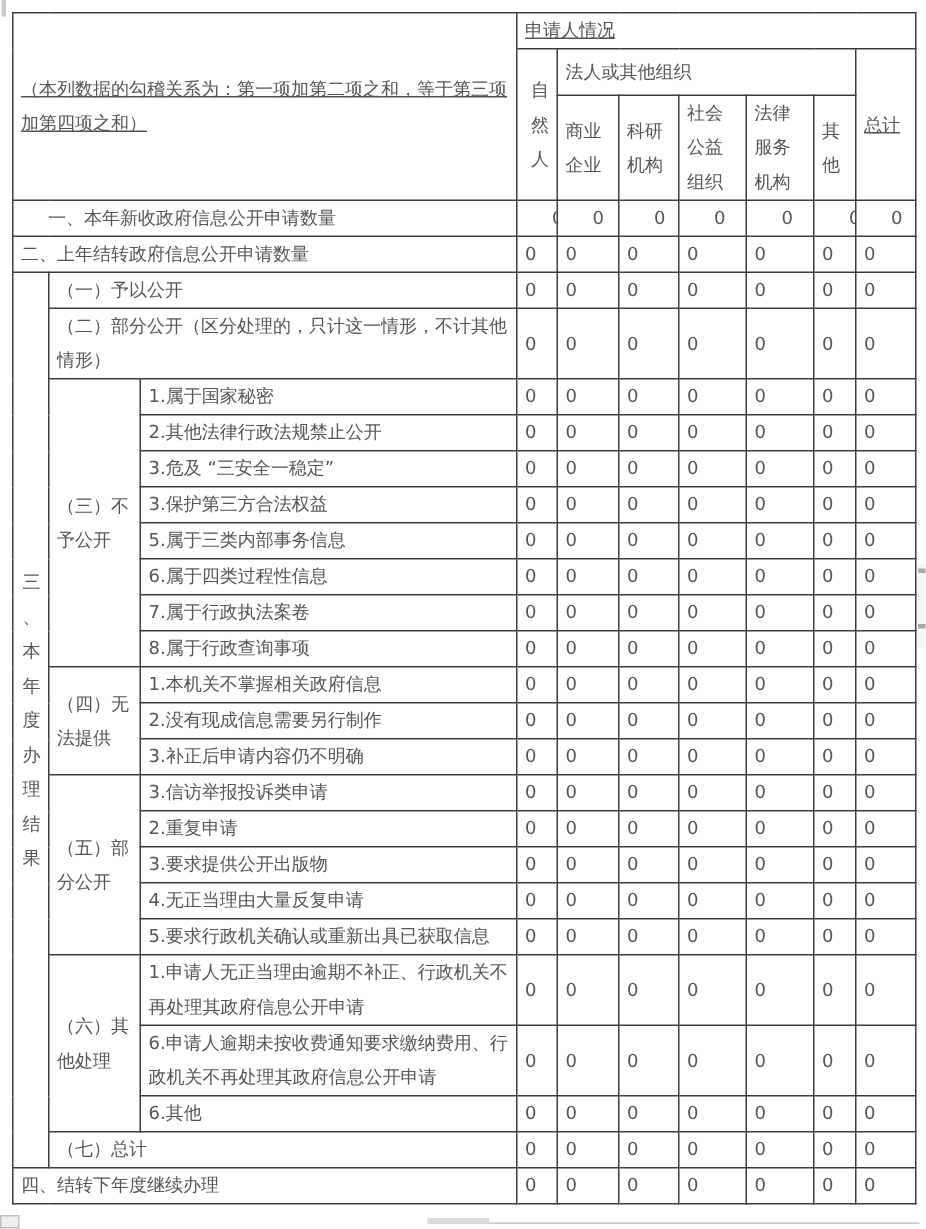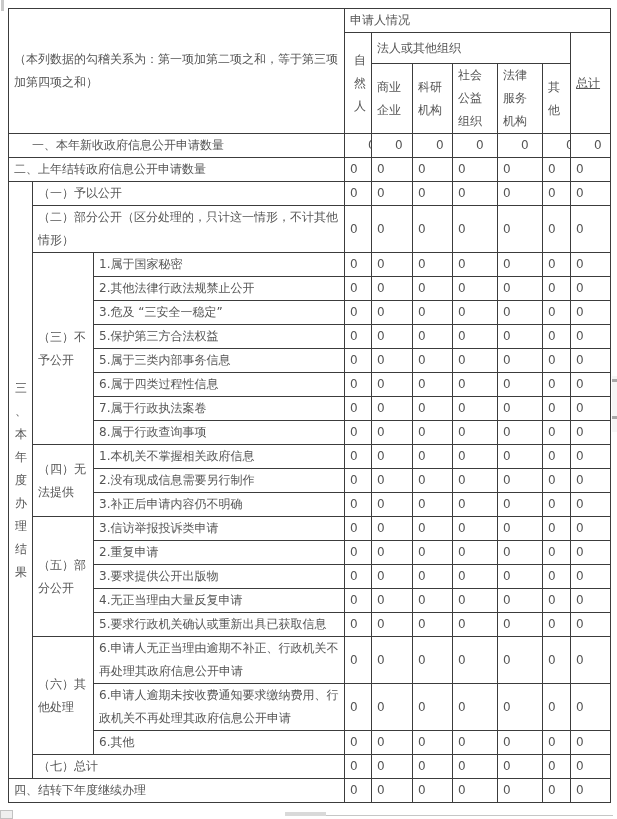--- a/index.html
+++ b/index.html
@@ -20,21 +20,21 @@
   .tbl td {
     border: 1px solid #3c3c3c;
     font-size: 12px;
     color: #555555;
     line-height: 23px;
     padding: 0 5px;
     vertical-align: middle;
     overflow: hidden;
   }
   
-  .hr1 td { height: 14px; }
+  .hr1 td { height: 14px; text-decoration: underline; }
   .hr2 td { height: 31px; }
   .hr3 td { height: 70px; }
   .note-cell { line-height: 26px; padding: 0 7px; color: #555; }
   .hdr { padding: 0 6px; }
   .vert-hdr {
     word-break: break-all; line-break: anywhere;
     text-align: right; line-height: 25px; padding: 0 7px;
   }
   .total-hdr {
     word-break: break-all; line-break: anywhere;
@@ -180,21 +180,21 @@
         <td class="lab-cell" colspan="1">3.危及 “三安全一稳定”</td>
         <td class="val-cell">0</td>
         <td class="val-cell">0</td>
         <td class="val-cell">0</td>
         <td class="val-cell">0</td>
         <td class="val-cell">0</td>
         <td class="val-cell">0</td>
         <td class="val-cell">0</td>
       </tr>
       <tr>
-        <td class="lab-cell" colspan="1">5.保护第三方合法权益</td>
+        <td class="lab-cell" colspan="1">3.保护第三方合法权益</td>
         <td class="val-cell">0</td>
         <td class="val-cell">0</td>
         <td class="val-cell">0</td>
         <td class="val-cell">0</td>
         <td class="val-cell">0</td>
         <td class="val-cell">0</td>
         <td class="val-cell">0</td>
       </tr>
       <tr>
         <td class="lab-cell" colspan="1">5.属于三类内部事务信息</td>
@@ -313,21 +313,21 @@
         <td class="val-cell">0</td>
         <td class="val-cell">0</td>
         <td class="val-cell">0</td>
         <td class="val-cell">0</td>
         <td class="val-cell">0</td>
         <td class="val-cell">0</td>
         <td class="val-cell">0</td>
       </tr>
       <tr>
         <td class="grp-cell" rowspan="3">（六）其他处理</td>
-        <td class="lab-cell" colspan="1">6.申请人无正当理由逾期不补正、行政机关不再处理其政府信息公开申请</td>
+        <td class="lab-cell" colspan="1">1.申请人无正当理由逾期不补正、行政机关不再处理其政府信息公开申请</td>
         <td class="val-cell">0</td>
         <td class="val-cell">0</td>
         <td class="val-cell">0</td>
         <td class="val-cell">0</td>
         <td class="val-cell">0</td>
         <td class="val-cell">0</td>
         <td class="val-cell">0</td>
       </tr>
       <tr>
         <td class="lab-cell" colspan="1">6.申请人逾期未按收费通知要求缴纳费用、行政机关不再处理其政府信息公开申请</td>

